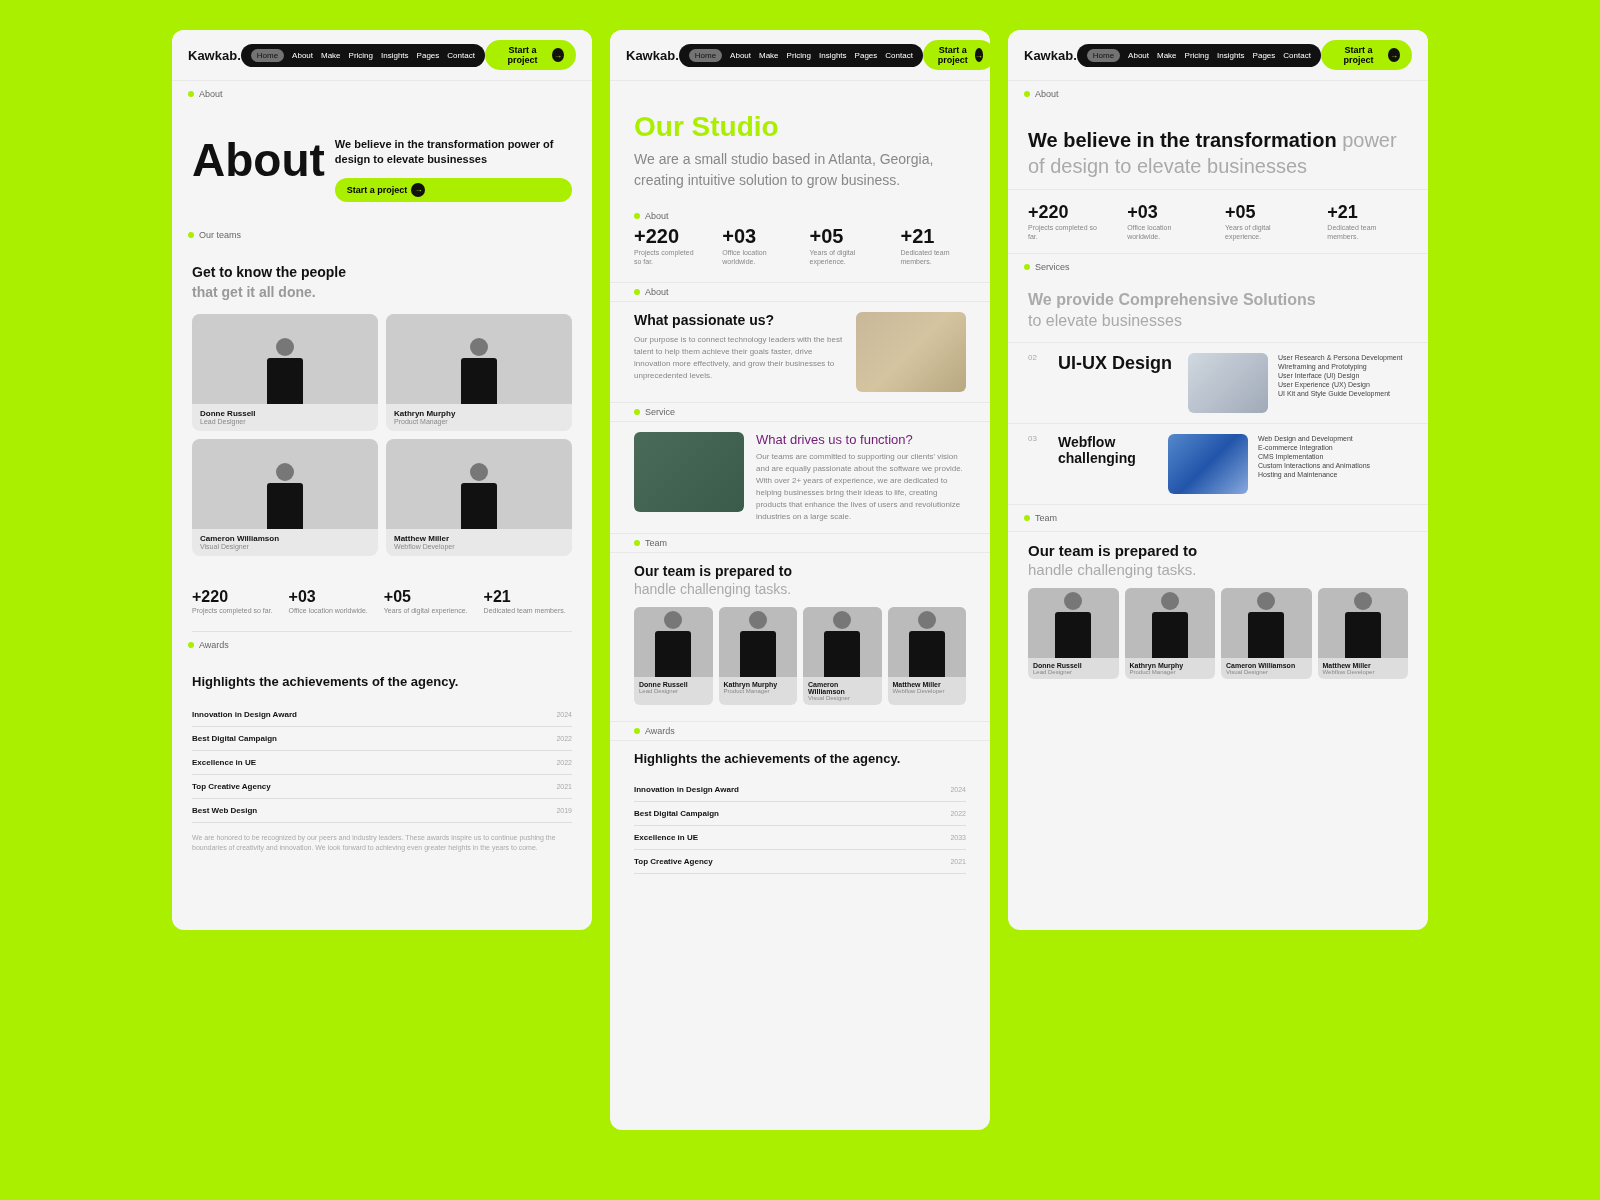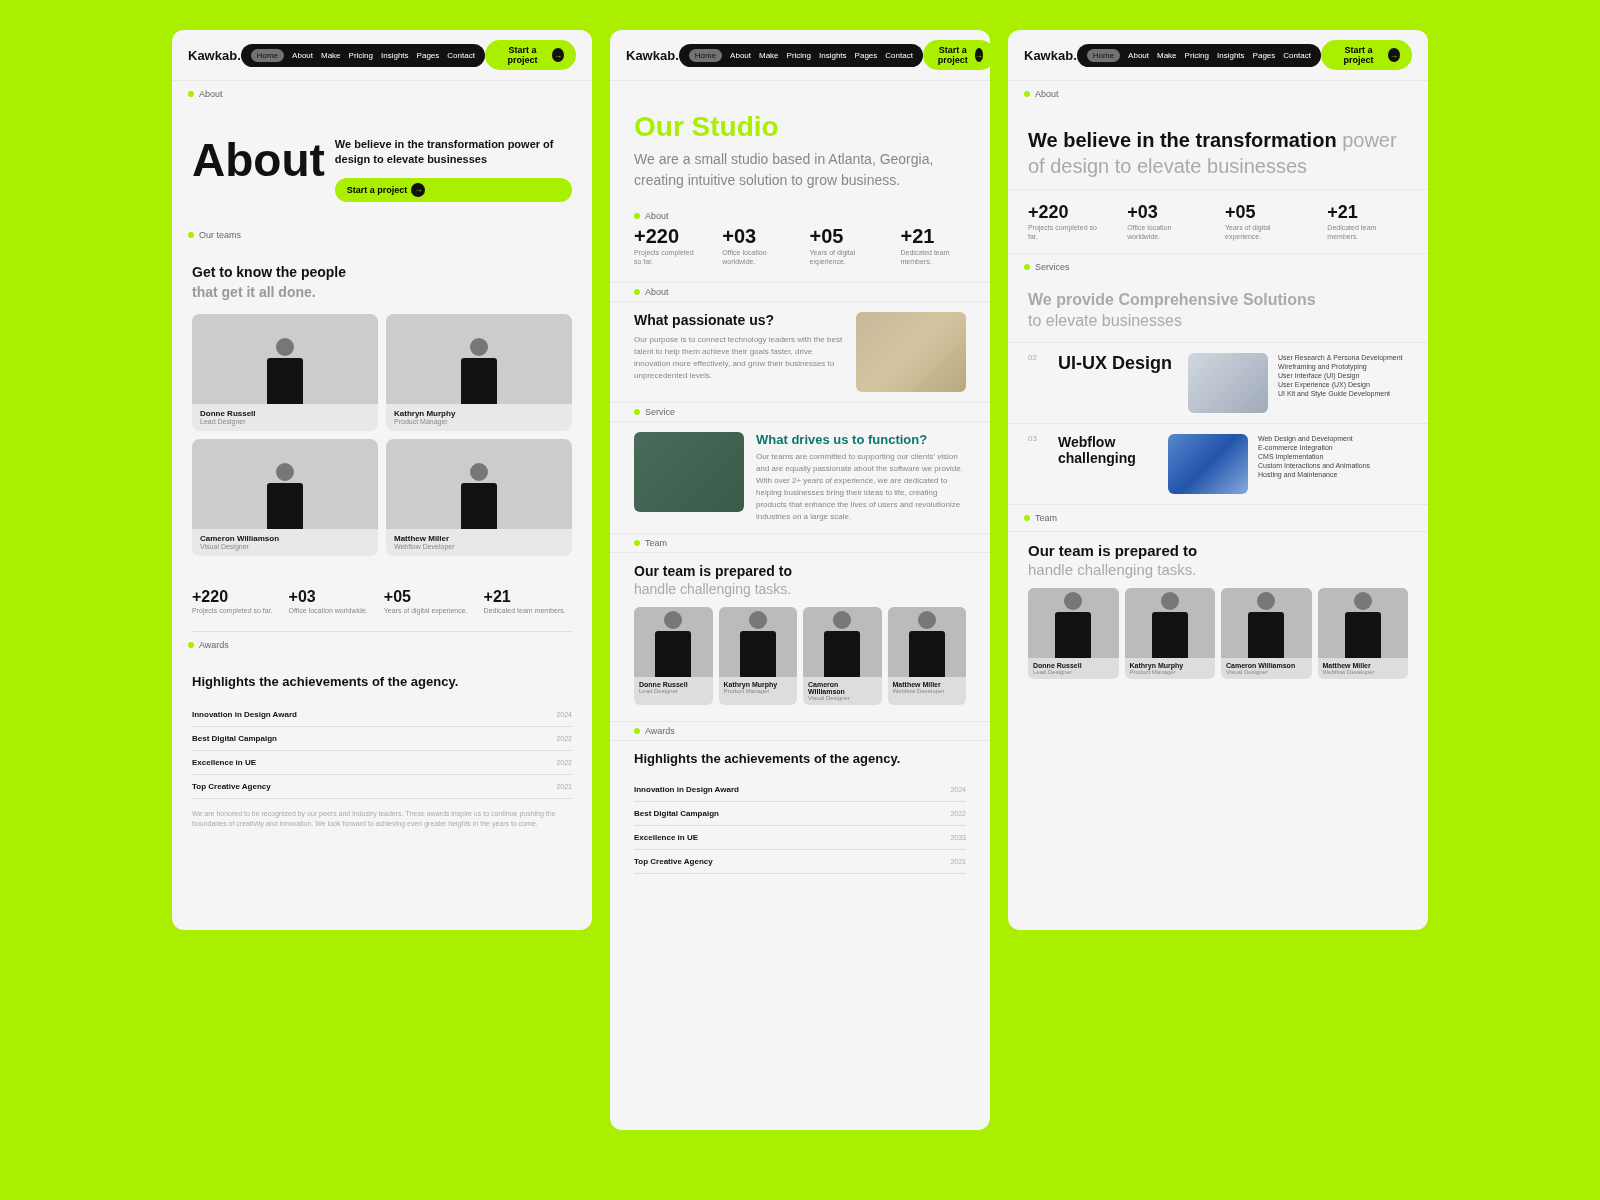--- a/index.html
+++ b/index.html
@@ -371,22 +371,22 @@
       border-radius: 6px;
       flex-shrink: 0;
     }
 
     .drives-text {
       flex: 1;
     }
 
     .drives-title {
       font-size: 13px;
-      font-weight: 700;
-      color: #0f766e;
+      font-weight: 400;
+      color: #701a75;
       margin-bottom: 4px;
     }
 
     .drives-desc {
       font-size: 8px;
       color: #888;
       line-height: 1.5;
     }
 
     
@@ -769,20 +769,24 @@
       <span class="award-year">2022</span>
     </div>
     <div class="award-row">
       <span class="award-name">Excellence in UE</span>
       <span class="award-year">2022</span>
     </div>
     <div class="award-row">
       <span class="award-name">Top Creative Agency</span>
       <span class="award-year">2021</span>
     </div>
+    <div class="award-row">
+      <span class="award-name">Best Web Design</span>
+      <span class="award-year">2019</span>
+    </div>
     <div class="awards-desc">We are honored to be recognized by our peers and industry leaders. These awards inspire us to continue pushing the boundaries of creativity and innovation. We look forward to achieving even greater heights in the years to come.</div>
   </div>
 </div>
 
 <div class="panel panel-center">
 
   <nav class="navbar">
     <span class="navbar-logo">Kawkab.</span>
     <div class="navbar-nav">
       <span class="active">Home</span>

